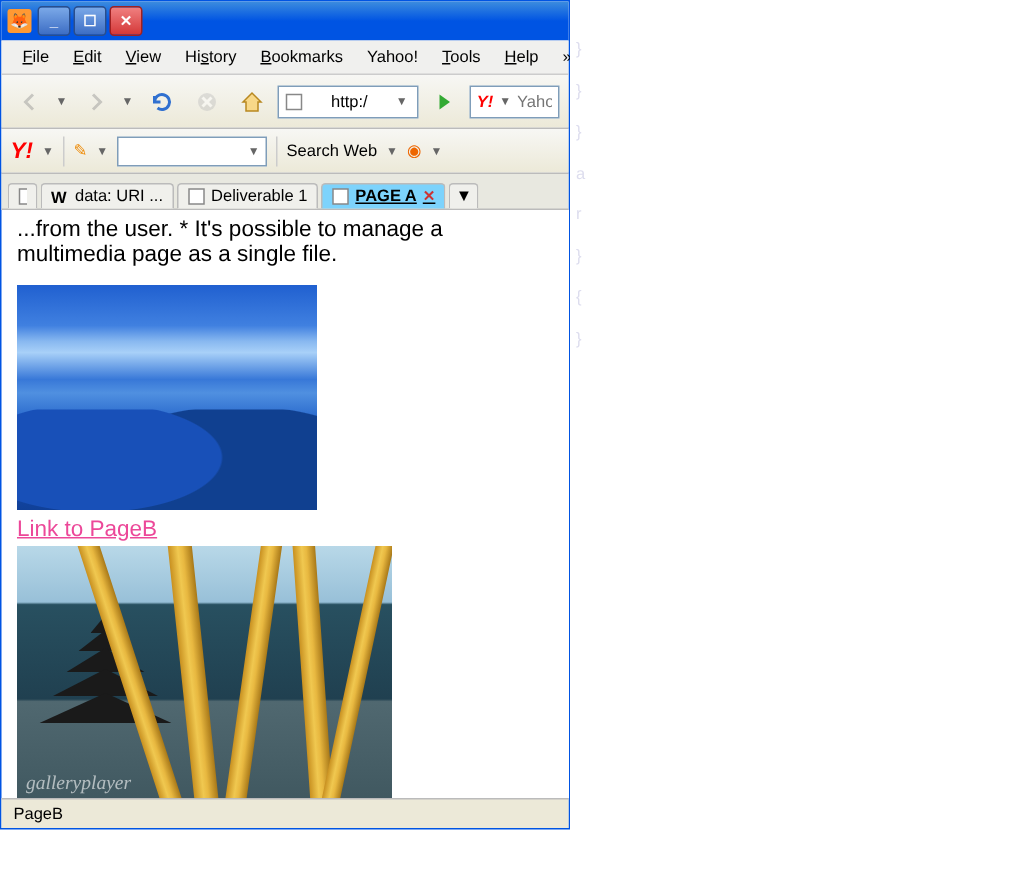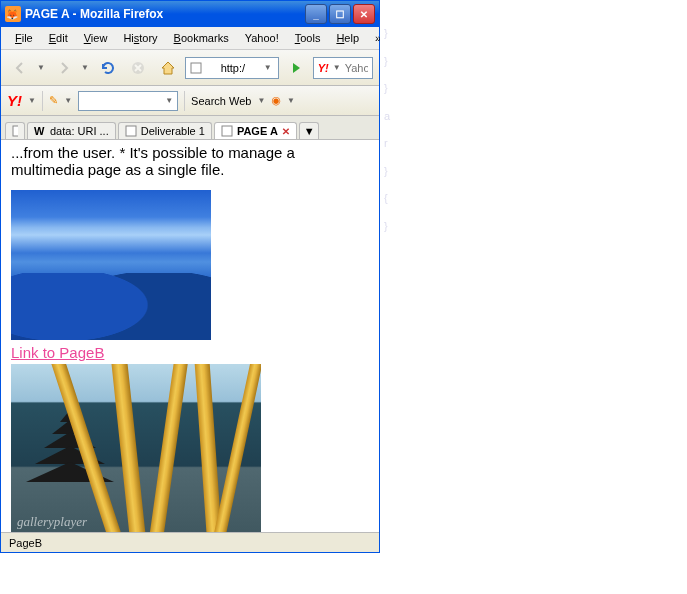--- a/index.html
+++ b/index.html
@@ -20,21 +20,21 @@
 .tbtn.disabled { opacity: 0.4; cursor: default; }
 .drop { width: 10px; font-size: 8px; color: #666; cursor: pointer; }
 .addr { flex: 1; display: flex; align-items: center; border: 1px solid #7f9db9; background: #fff; height: 22px; padding: 0 4px; font-size: 11px; gap: 4px; min-width: 0; }
 .addr input { border: none; flex: 1; font-size: 11px; outline: none; min-width: 0; width: 20px; text-align: center; }
 .ylogo { color: #f00; font-weight: bold; font-style: italic; font-size: 15px; }
 .ytoolbar { background: linear-gradient(180deg, #f7f7f4, #ece9d8); border-bottom: 1px solid #bbb; display: flex; align-items: center; padding: 3px 6px; gap: 6px; height: 30px; font-size: 11px; }
 .sep { width: 1px; height: 20px; background: #ccc; }
 .ysearch { border: 1px solid #7f9db9; background: #fff; height: 20px; width: 100px; display: flex; }
 .tabs { background: #e8e8e0; border-bottom: 1px solid #bbb; display: flex; align-items: flex-end; padding: 3px 4px 0; gap: 2px; height: 24px; font-size: 11px; }
 .tab { background: #f0f0ec; border: 1px solid #bbb; border-bottom: none; border-radius: 3px 3px 0 0; padding: 2px 6px; display: flex; align-items: center; gap: 4px; cursor: pointer; max-width: 110px; white-space: nowrap; overflow: hidden; }
-.tab.active { background: #ffffff; font-weight: bold; }
+.tab.active { background: #7dd3fc; font-weight: bold; text-decoration: underline; }
 .tab .tico { width: 12px; height: 12px; flex-shrink: 0; }
 .tab .tclose { font-size: 10px; color: #c33; cursor: pointer; }
 .newtab { width: 20px; justify-content: center; }
 .content { background: #fff; padding: 4px 10px; height: 392px; overflow-y: scroll; font-family: "Times New Roman", serif; font-size: 15px; position: relative; }
 .content::-webkit-scrollbar { width: 16px; }
 .content::-webkit-scrollbar-track { background: #f0f0ec; border-left: 1px solid #ddd; }
 .content::-webkit-scrollbar-thumb { background: linear-gradient(90deg, #e8e8e4, #c8c8c0); border: 1px solid #aaa; border-radius: 2px; }
 .img1 { width: 200px; height: 150px; margin-top: 12px; position: relative; overflow: hidden; background: linear-gradient(180deg, #2060d0 0%, #4080e0 18%, #88b8f0 25%, #a8d0f8 30%, #3878d8 42%, #5090e0 48%, #2060c8 62%, #1850b8 75%, #104098 100%); }
 .img1::before { content: ""; position: absolute; left: -20px; right: -20px; top: 55%; height: 80px; background: radial-gradient(ellipse 140px 60px at 30% 40%, #1850b8 60%, transparent 61%), radial-gradient(ellipse 160px 70px at 70% 50%, #104090 60%, transparent 61%); }
 .link { color: #ec4899; text-decoration: underline; cursor: pointer; display: inline-block; margin-top: 4px; }
@@ -56,21 +56,20 @@
 .statusbar { background: #ece9d8; border-top: 1px solid #bbb; height: 20px; display: flex; align-items: center; padding: 0 8px; font-size: 11px; }
 .rightedge { position: absolute; left: 380px; top: 0; width: 307px; height: 594px; background: #fff; }
 .faint { color: #dde; font-size: 11px; padding: 20px 4px; line-height: 2.5; }
 </style>
 </head>
 <body>
 
 <div class="window">
   <div class="titlebar">
     <span class="favicon">🦊</span>
-    <span class="title">PAGE A - Mozilla Firefox</span>
     <div class="winbtns">
       <div class="winbtn">_</div>
       <div class="winbtn">☐</div>
       <div class="winbtn close">✕</div>
     </div>
   </div>
 
   <div class="menubar">
     <span><u>F</u>ile</span>
     <span><u>E</u>dit</span>

